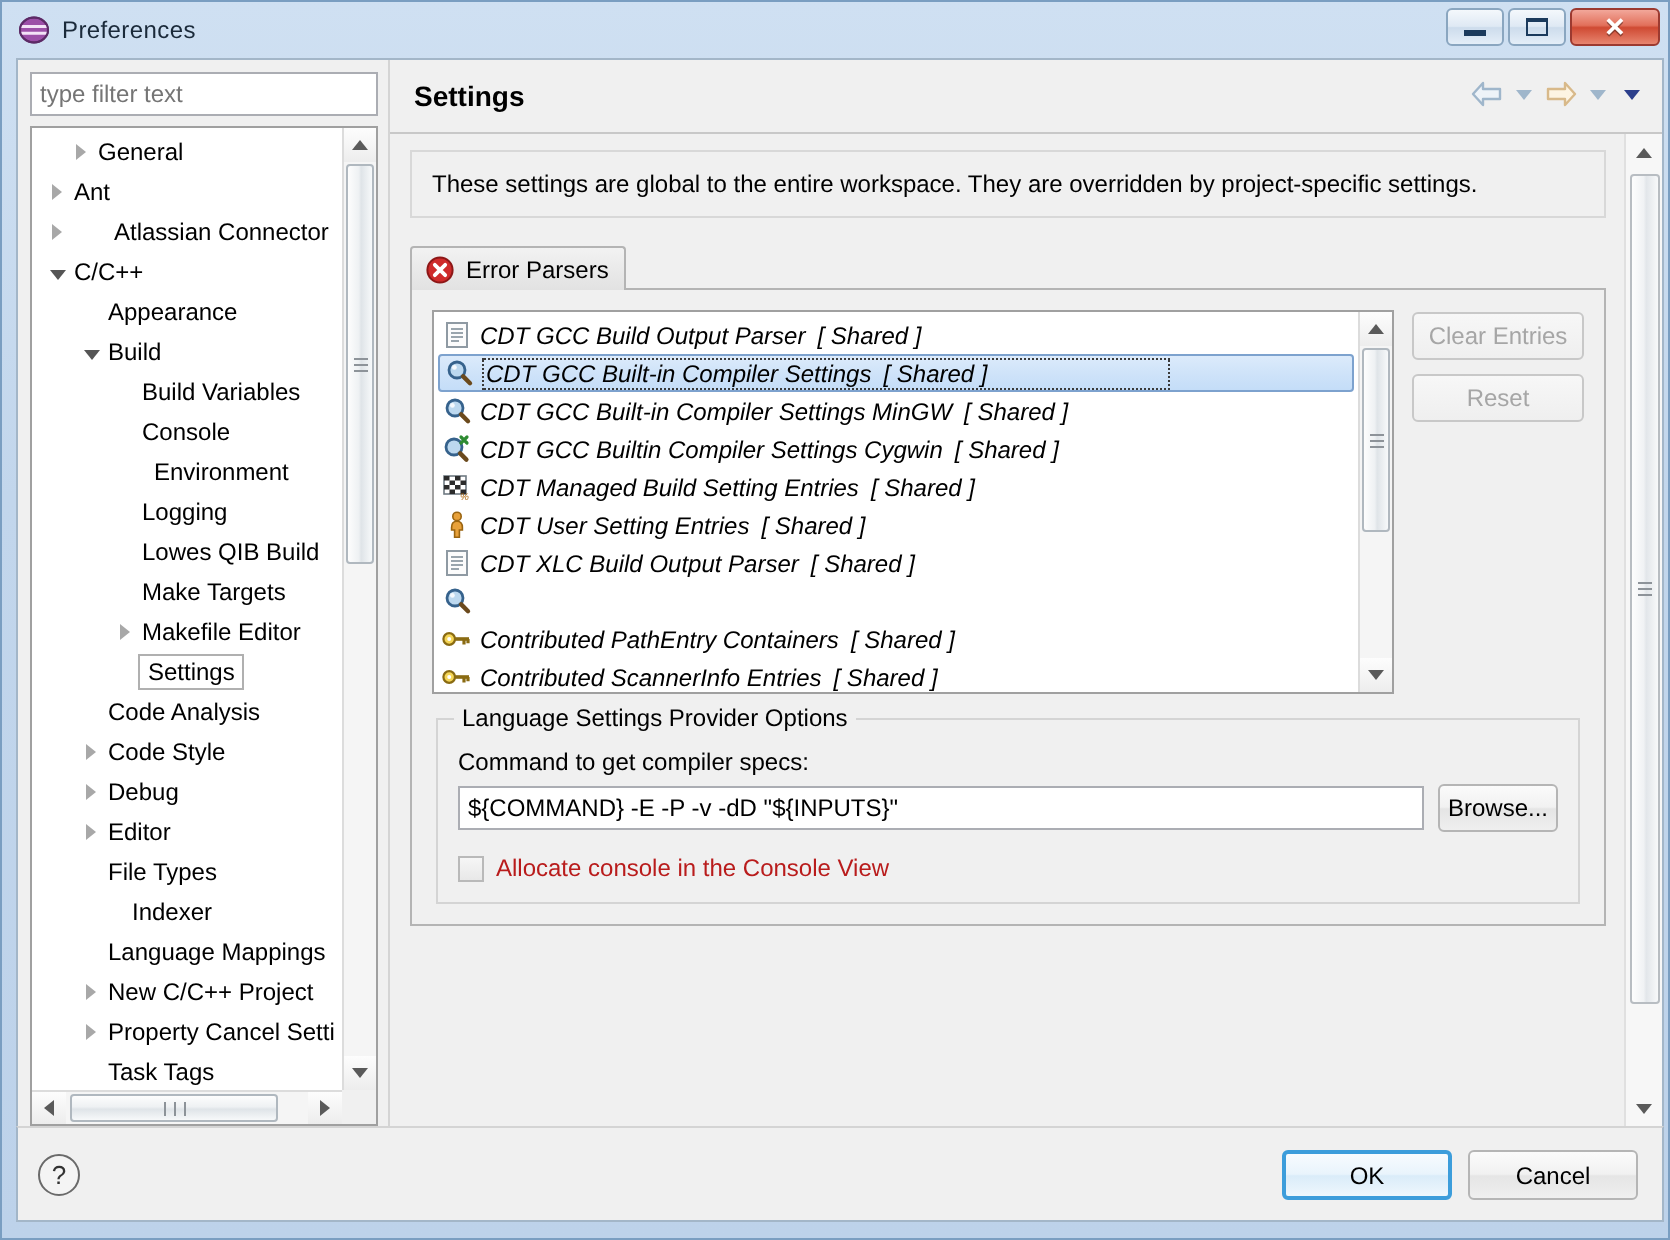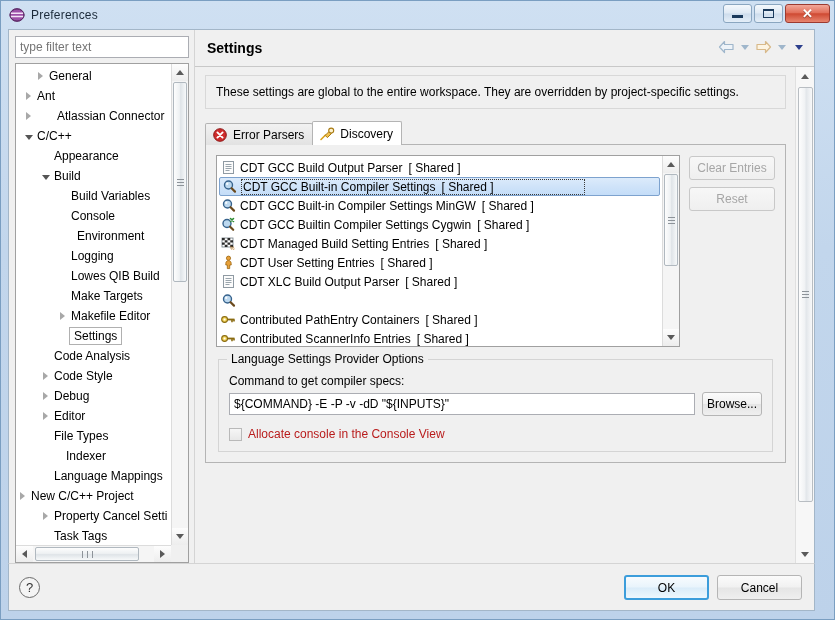--- a/index.html
+++ b/index.html
@@ -50,21 +50,21 @@
     border:1px solid #9c3a30;
     background:linear-gradient(to bottom,#f2a79a 0%,#e2705b 45%,#cf4a33 52%,#e8856f 100%);
   }
   .wb-min { width:11px; height:3px; background:#1b3a5c; margin-top:6px; }
   .wb-max { width:11px; height:9px; border:1px solid #1b3a5c; border-top-width:2px; background:transparent; }
   .wb-x { color:#ffffff; font-size:13px; font-weight:bold; line-height:1; text-shadow:0 1px 0 rgba(0,0,0,.35); }
 
   
   #body-area {
     flex:1 1 auto; display:flex; flex-direction:column;
-    margin:0 19px 0 7px;
+    margin:0 2px 0 7px;
     justify-content:space-between;
   }
   #content-row {
     flex:1 1 auto; display:flex;
     background:#f0f0f0;
     border:1px solid #a3b6c8;
     border-bottom:none;
   }
 
   
@@ -248,21 +248,21 @@
   #provider-row { display:flex; }
   #provider-list-box {
     flex:1 1 auto;
     height:192px;
     border:1px solid #a0a0a0;
     background:#ffffff;
     position:relative; overflow:hidden;
   }
   #provider-list {
     position:absolute; left:0; top:0; right:17px; bottom:0;
-    padding-top:2px; overflow:hidden;
+    padding-top:2px; overflow:hidden;font-style:italic;
   }
   .prov-row {
     height:19px; display:flex; align-items:center;
     font-size:12px; color:#000; white-space:nowrap;
     padding-left:4px; cursor:default;
   }
   .prov-row.selected {
     background:linear-gradient(to bottom,#dcebfb 0%,#cfe3f9 50%,#c4ddf8 100%);
     border:1px solid #7da2ce;
     border-radius:2px;
@@ -504,21 +504,21 @@
                 <span class="tree-label">File Types</span>
               </div>
               <div class="tree-item" style="padding-left: 35px;">
                 <span class="twisty"></span>
                 <span class="tree-label">Indexer</span>
               </div>
               <div class="tree-item" style="padding-left: 23px;">
                 <span class="twisty"></span>
                 <span class="tree-label">Language Mappings</span>
               </div>
-              <div class="tree-item" style="">
+              <div class="tree-item" style="padding-left: 23px;">
                 <span class="twisty">
                   <span class="tri-collapsed"></span>
                 </span>
                 <span class="tree-label">New C/C++ Project</span>
               </div>
               <div class="tree-item" style="padding-left: 23px;">
                 <span class="twisty">
                   <span class="tri-collapsed"></span>
                 </span>
                 <span class="tree-label">Property Cancel Setti</span>
@@ -593,30 +593,20 @@
             <div id="tabs">
               <div class="tab">
                 <span class="ticon">
                   <svg width="16" height="16" viewBox="0 0 16 16">
                     <circle cx="8" cy="8" r="6.3" fill="#cf2b2b" stroke="#8d1717" stroke-width="1"></circle>
                     <path d="M5.4 5.4 L10.6 10.6 M10.6 5.4 L5.4 10.6" stroke="#ffffff" stroke-width="1.9" stroke-linecap="round"></path>
                   </svg>
                 </span>
                 <span>Error Parsers</span>
               </div>
-              <div class="tab active">
-                <span class="ticon">
-                  <svg width="16" height="16" viewBox="0 0 16 16">
-                    <path d="M2 13.5 L6.5 9" stroke="#d9a21a" stroke-width="1.6" stroke-linecap="round"></path>
-                    <path d="M6.2 9.4 L10.2 5.4 L12.4 7.6 L8.4 11.6 Z" fill="#f2c14e" stroke="#a87a12" stroke-width="1"></path>
-                    <circle cx="12.2" cy="4.6" r="2.5" fill="#fdf2cf" stroke="#a87a12" stroke-width="1.1"></circle>
-                  </svg>
-                </span>
-                <span>Discovery</span>
-              </div>
             </div>
 
             <div id="tab-panel">
 
               <div id="provider-row">
                 <div id="provider-list-box">
                   <div id="provider-list">
                       <div class="prov-row">
                         <span class="picon"><svg width="15" height="15" viewBox="0 0 15 15">
                             <rect x="2.5" y="1.5" width="10" height="12" fill="#fcfcfc" stroke="#8f9aa3" stroke-width="1"></rect>

